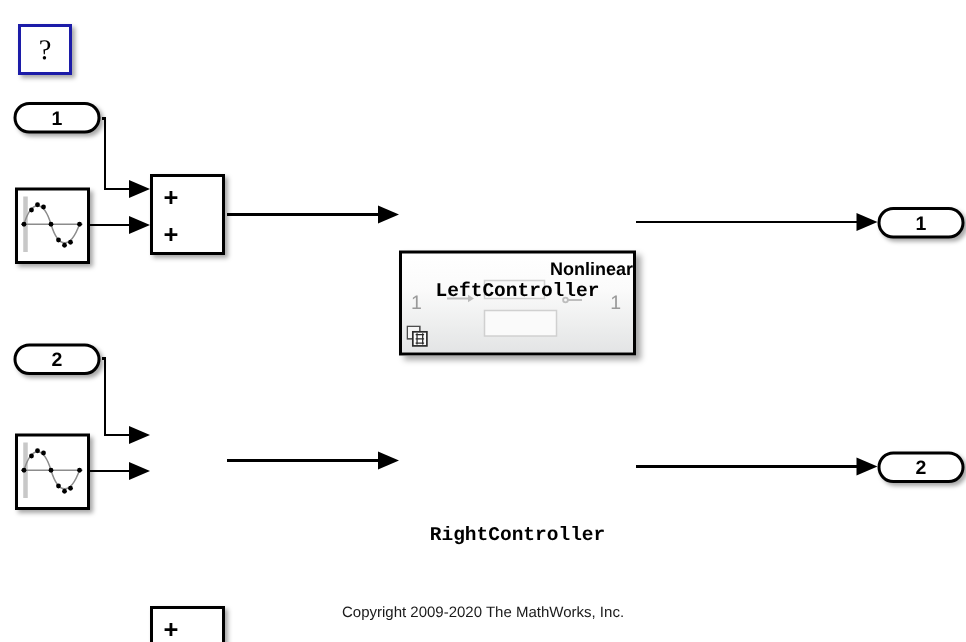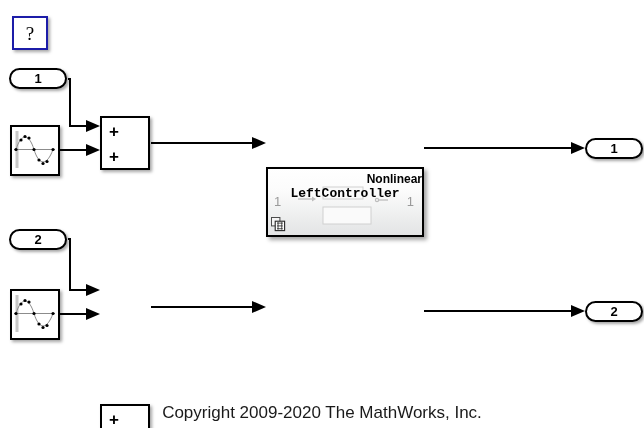--- a/index.html
+++ b/index.html
@@ -143,21 +143,21 @@
 
   
   .wires { position: absolute; left: 0; top: 0; }
 
   
   .copyright {
     position: absolute;
     width: 644px;
     left: 0;
     text-align: center;
-    font-size: 17px;
+    font-size: 10px;
     color: #1a1a1a;
     line-height: 1;
   }
 </style>
 </head>
 <body>
 
 <div id="canvas">
 
   <svg class="wires" width="644" height="428">
@@ -280,20 +280,21 @@
         <circle cx="41" cy="22.5" r="1.6"></circle>
       </g>
     </svg>
   </div>
 
   <div class="abs sum-block" style="left:100px; top:280px;">
     <span class="sign s1">+</span>
 
   </div>
 
+  <div class="subsys-label" style="left:245px; top:350px;">RightController</div>
 
   <div class="abs port" style="left:585px; top:301px;">
     <span class="plabel">2</span>
   </div>
 
   <div class="copyright" style="top:404px;">Copyright 2009-2020 The MathWorks, Inc.</div>
 
 </div>
 
 </body></html>

